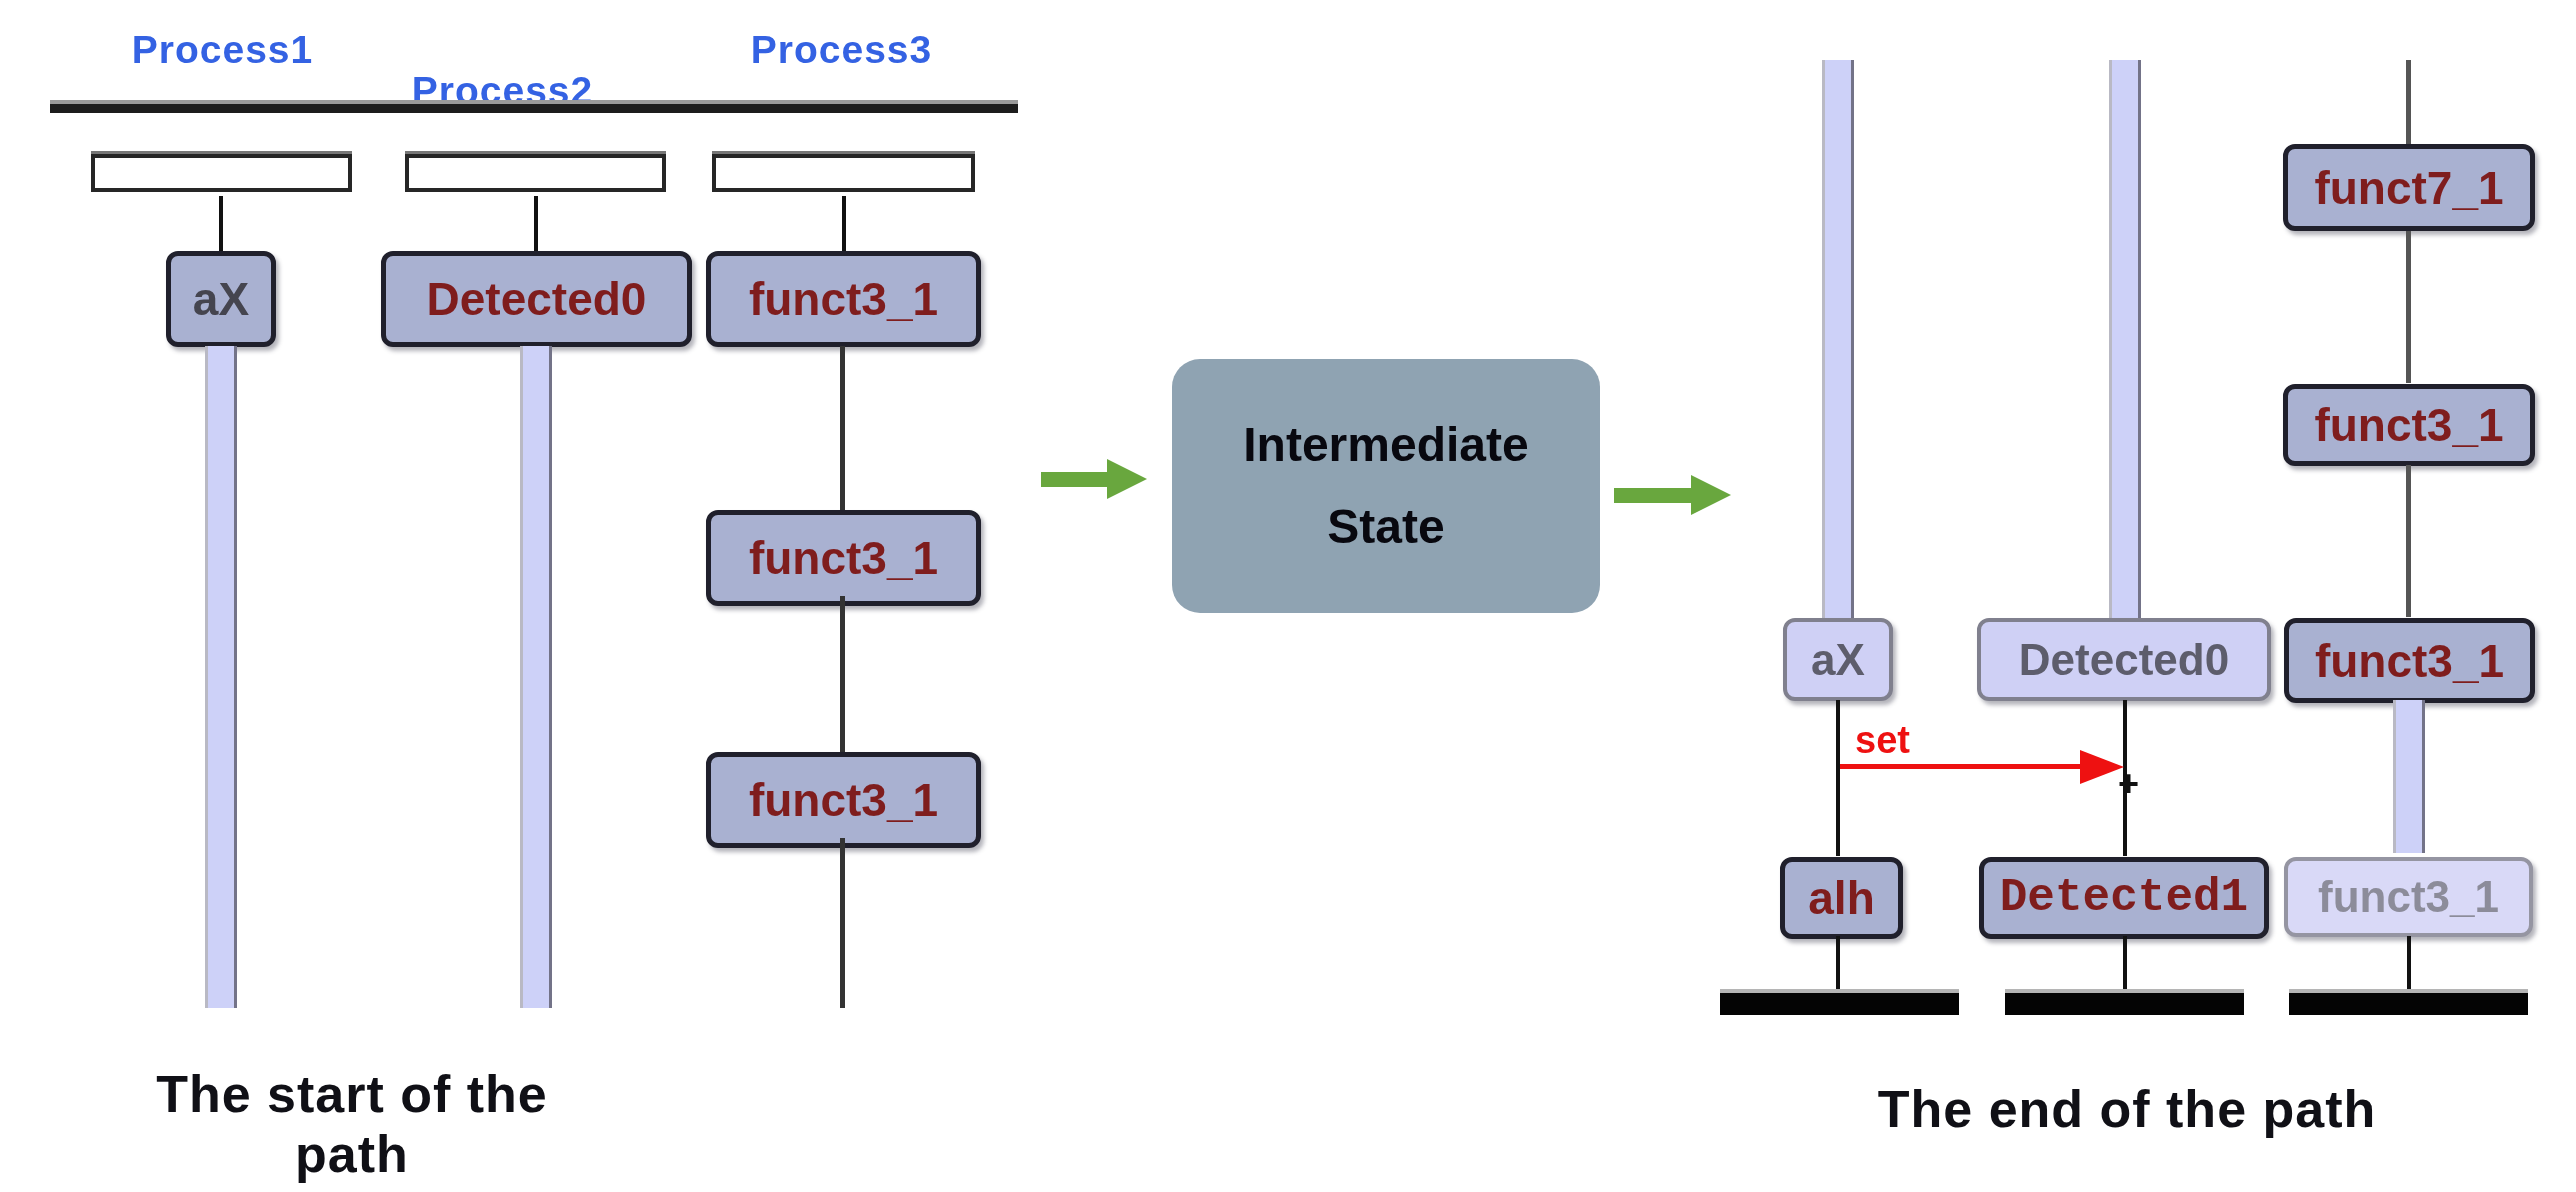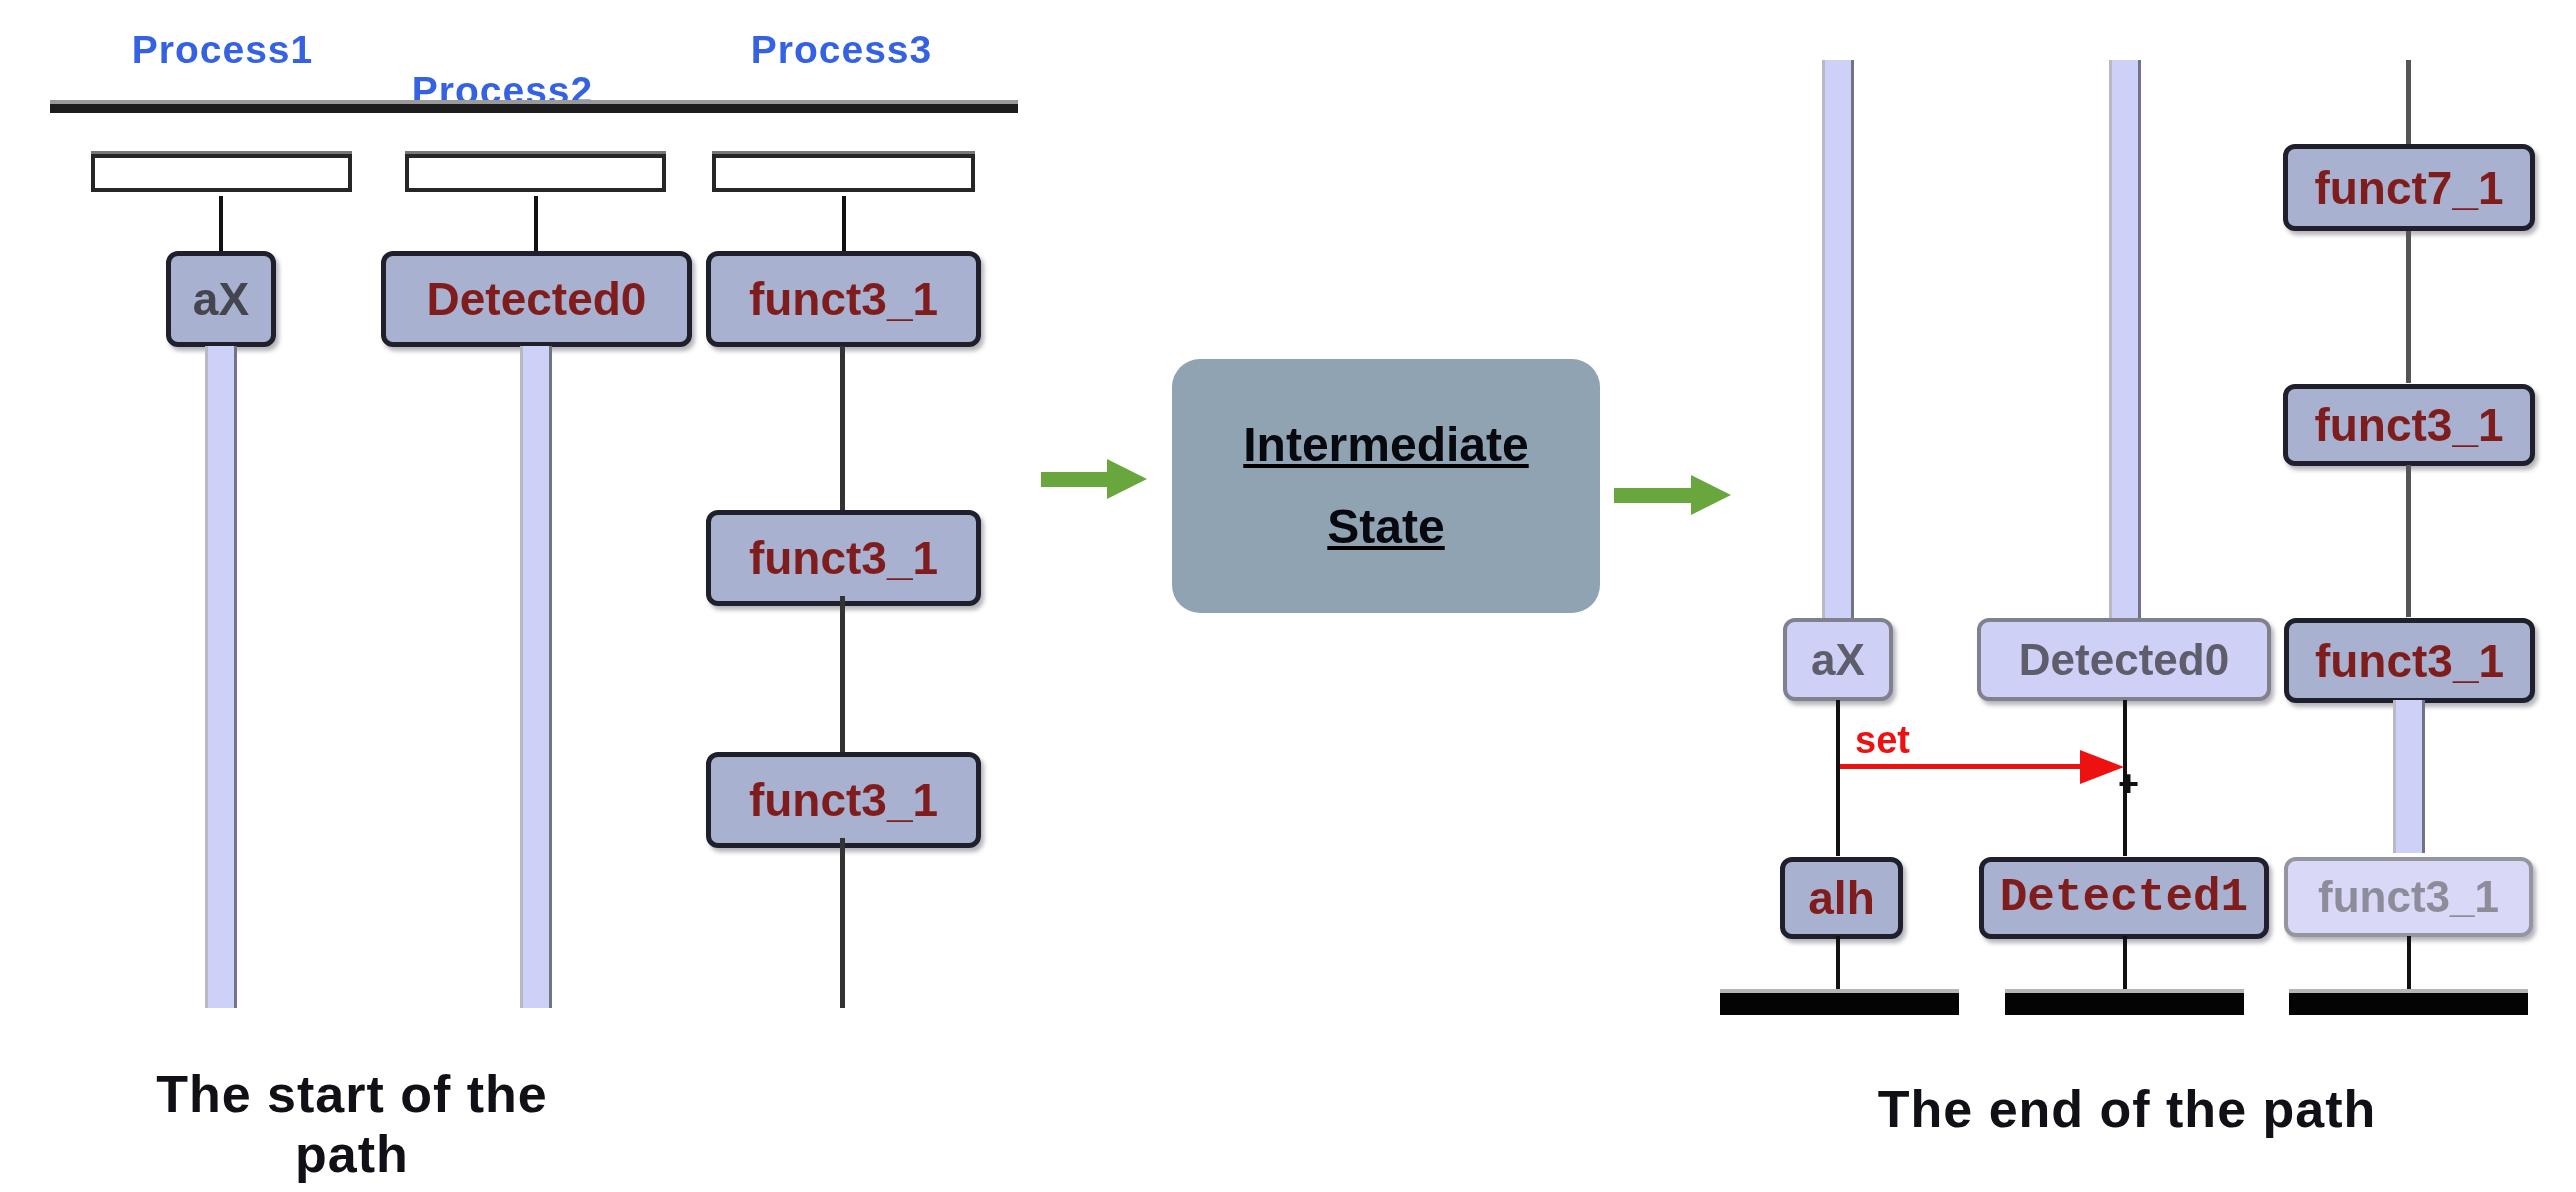--- a/index.html
+++ b/index.html
@@ -69,21 +69,21 @@
 <div class="abs box box-med" style="left:706px;top:510px;width:265px;height:86px;">funct3_1</div>
 <div class="abs lifeline-dark" style="left:840px;top:596px;height:156px;"></div>
 <div class="abs box box-med" style="left:706px;top:752px;width:265px;height:86px;">funct3_1</div>
 <div class="abs lifeline-dark" style="left:840px;top:838px;height:170px;"></div>
 
 <div class="abs caption" style="left:118px;top:1064px;width:468px;">The start of the path</div>
 
 <div class="abs g-shaft" style="left:1041px;top:472px;width:68px;"></div>
 <div class="abs g-head" style="left:1107px;top:459px;"></div>
 
-<div class="abs mid-box" style="left:1172px;top:359px;width:428px;height:254px;text-decoration:underline;">
+<div class="abs mid-box" style="left:1172px;top:359px;width:428px;height:254px;">
   <div>Intermediate</div>
   <div>State</div>
 </div>
 
 <div class="abs g-shaft" style="left:1614px;top:488px;width:80px;"></div>
 <div class="abs g-head" style="left:1691px;top:475px;"></div>
 
 <div class="abs activation" style="left:1822px;top:60px;height:560px;"></div>
 <div class="abs activation" style="left:2109px;top:60px;height:560px;"></div>
 

